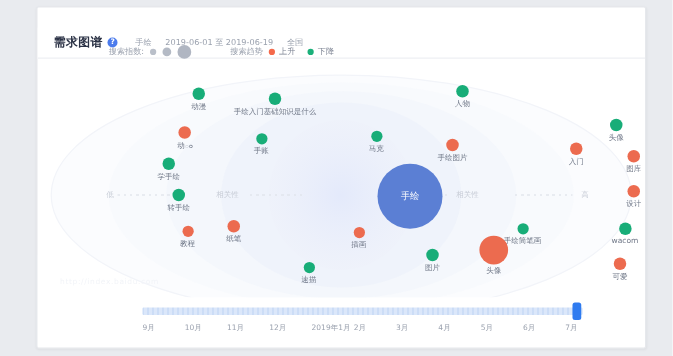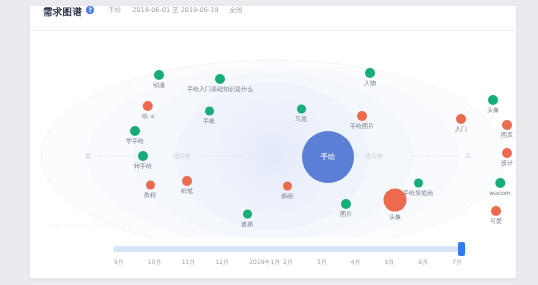--- a/index.html
+++ b/index.html
@@ -14,22 +14,22 @@
   
   .card{
     position:absolute;left:29px;top:5px;width:486px;height:272px;
     background:#ffffff;border:1px solid #e6e8ec;border-radius:2px;
     box-shadow:0 1px 2px rgba(0,0,0,.05);
     overflow:hidden;
   }
 
   
   .hdr{
-    position:absolute;left:0;top:0;width:100%;height:24px;
-    display:flex;
+    position:absolute;left:0;top:16px;width:100%;height:24px;
+    display:flex;align-items:center;
     border-bottom:1px solid #eef0f3;
     background:#fff;
   }
   .hdr-title{
     margin-left:13px;font-size:9.5px;font-weight:bold;color:#2b3245;
     letter-spacing:.3px;white-space:nowrap;
   }
   .hdr-help{
     margin-left:4px;width:8px;height:8px;border-radius:50%;
     background:#4b7bec;color:#fff;font-size:6px;line-height:8px;
@@ -132,20 +132,37 @@
     <div class="hdr">
       <div class="hdr-title">需求图谱</div>
       <div class="hdr-help">?</div>
       <div class="hdr-meta">
         <span>手绘</span>
         <span>2019-06-01 至 2019-06-19</span>
         <span>全国</span>
       </div>
     </div>
 
+    <div class="legend">
+      <div style="width:57px"></div>
+      <div class="lg-group">
+        <span class="lg-label">搜索指数:</span>
+        <span class="lg-dot lg-d1"></span>
+        <span class="lg-dot lg-d2"></span>
+        <span class="lg-dot lg-d3"></span>
+      </div>
+      <div class="lg-gap"></div>
+      <div class="lg-group">
+        <span class="lg-label">搜索趋势</span>
+        <span class="lg-sw lg-up"></span>
+        <span class="lg-txt">上升</span>
+        <span class="lg-sw lg-dn"></span>
+        <span class="lg-txt">下降</span>
+      </div>
+    </div>
 
     <div class="stage">
 
       <svg class="rings" viewBox="0 0 486 186">
         <defs>
           <radialGradient id="gC" cx="50%" cy="50%" r="50%">
             <stop offset="0%" stop-color="#e3e9fb" stop-opacity=".95"></stop>
             <stop offset="100%" stop-color="#eef1fa" stop-opacity=".55"></stop>
           </radialGradient>
         </defs>

